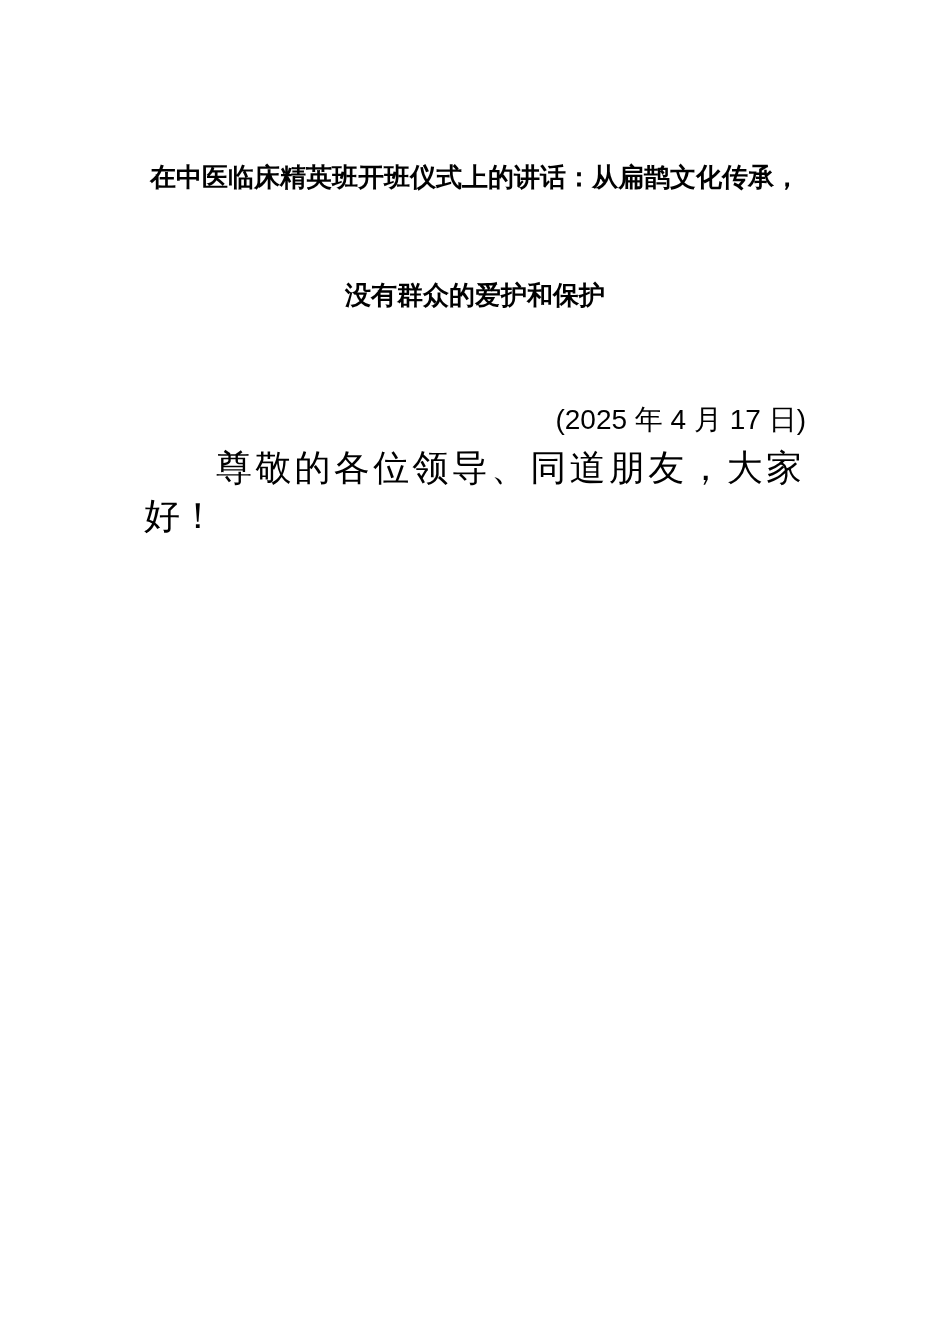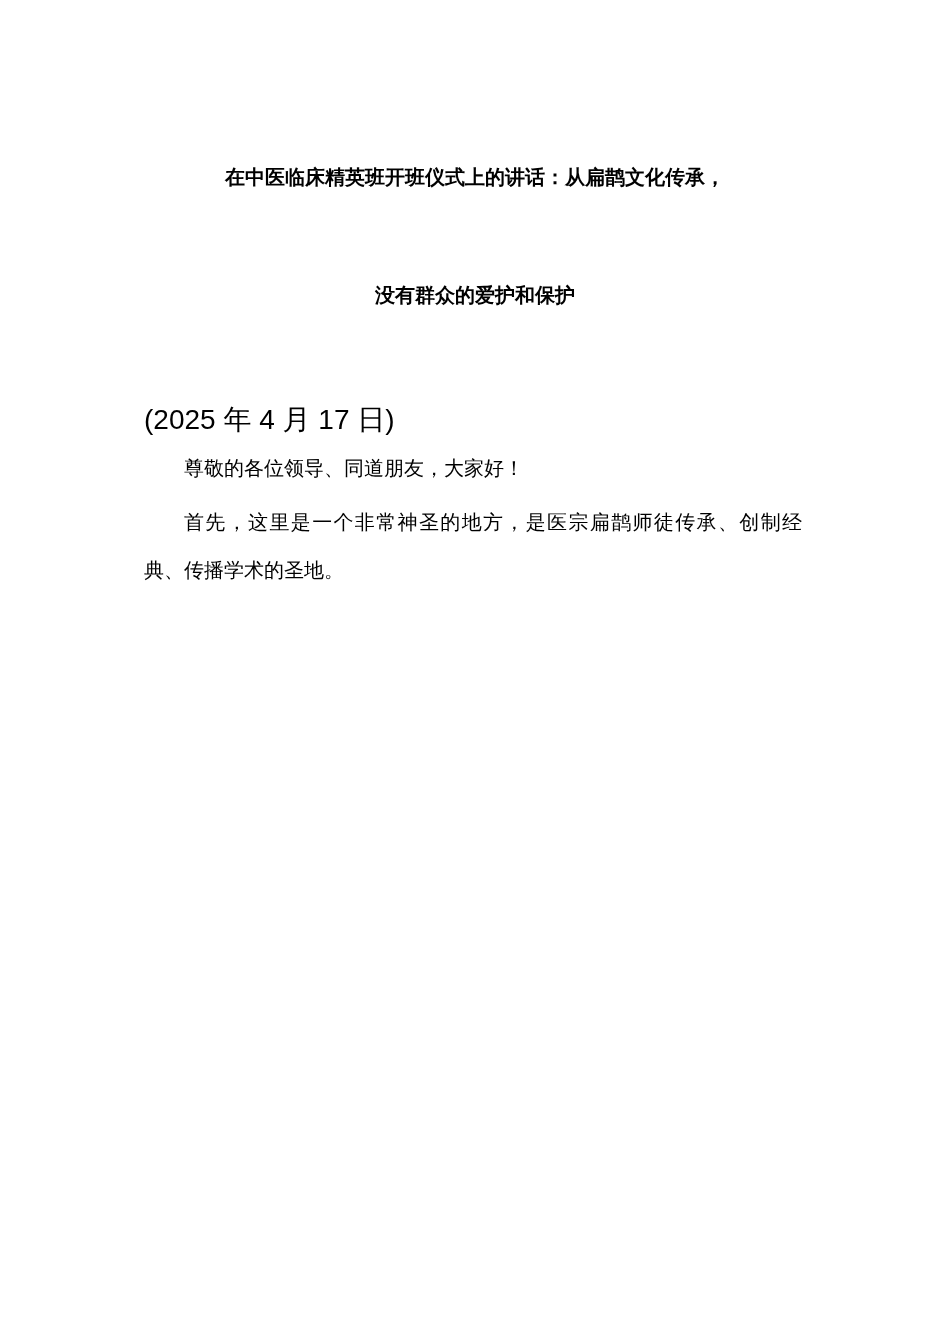--- a/index.html
+++ b/index.html
@@ -14,39 +14,39 @@
     background: #ffffff;
     color: #000000;
     overflow: hidden;
     font-family: "Liberation Sans", sans-serif;
   }
   .content {
     padding: 0 144px;
   }
   .title {
     margin: 118px 0 0 0;
-    font-size: 20px;
+    font-size: 26px;
     font-weight: 900;
     text-align: center;
   }
   .title-line {
     line-height: 118px;
     white-space: nowrap;
     overflow: visible;
   }
   .date-line {
     margin-top: 42px;
     font-size: 28px;
     line-height: 48px;
-    text-align: left;
+    text-align: right;
     font-weight: 400;
   }
   .para {
     margin: 0 4px 6px 0;
-    font-size: 20px;
+    font-size: 36px;
     line-height: 48px;
     text-align: justify;
     text-indent: 2em;
     font-weight: 400;
   }
   .para:last-child {
     margin-bottom: 0;
   }
 </style>
 </head>
@@ -58,17 +58,16 @@
     <h1 class="title">
       <div class="title-line">在中医临床精英班开班仪式上的讲话：从扁鹊文化传承，</div>
       <div class="title-line">没有群众的爱护和保护</div>
     </h1>
 
     <div class="date-line">(2025 年 4 月 17 日)</div>
 
     <p class="para">尊敬的各位领导、同道朋友，大家好！</p>
 
 
-    <p class="para">首先，这里是一个非常神圣的地方，是医宗扁鹊师徒传承、创制经典、传播学术的圣地。</p>
 
 
   </div>
 </div>
 
 </body></html>

